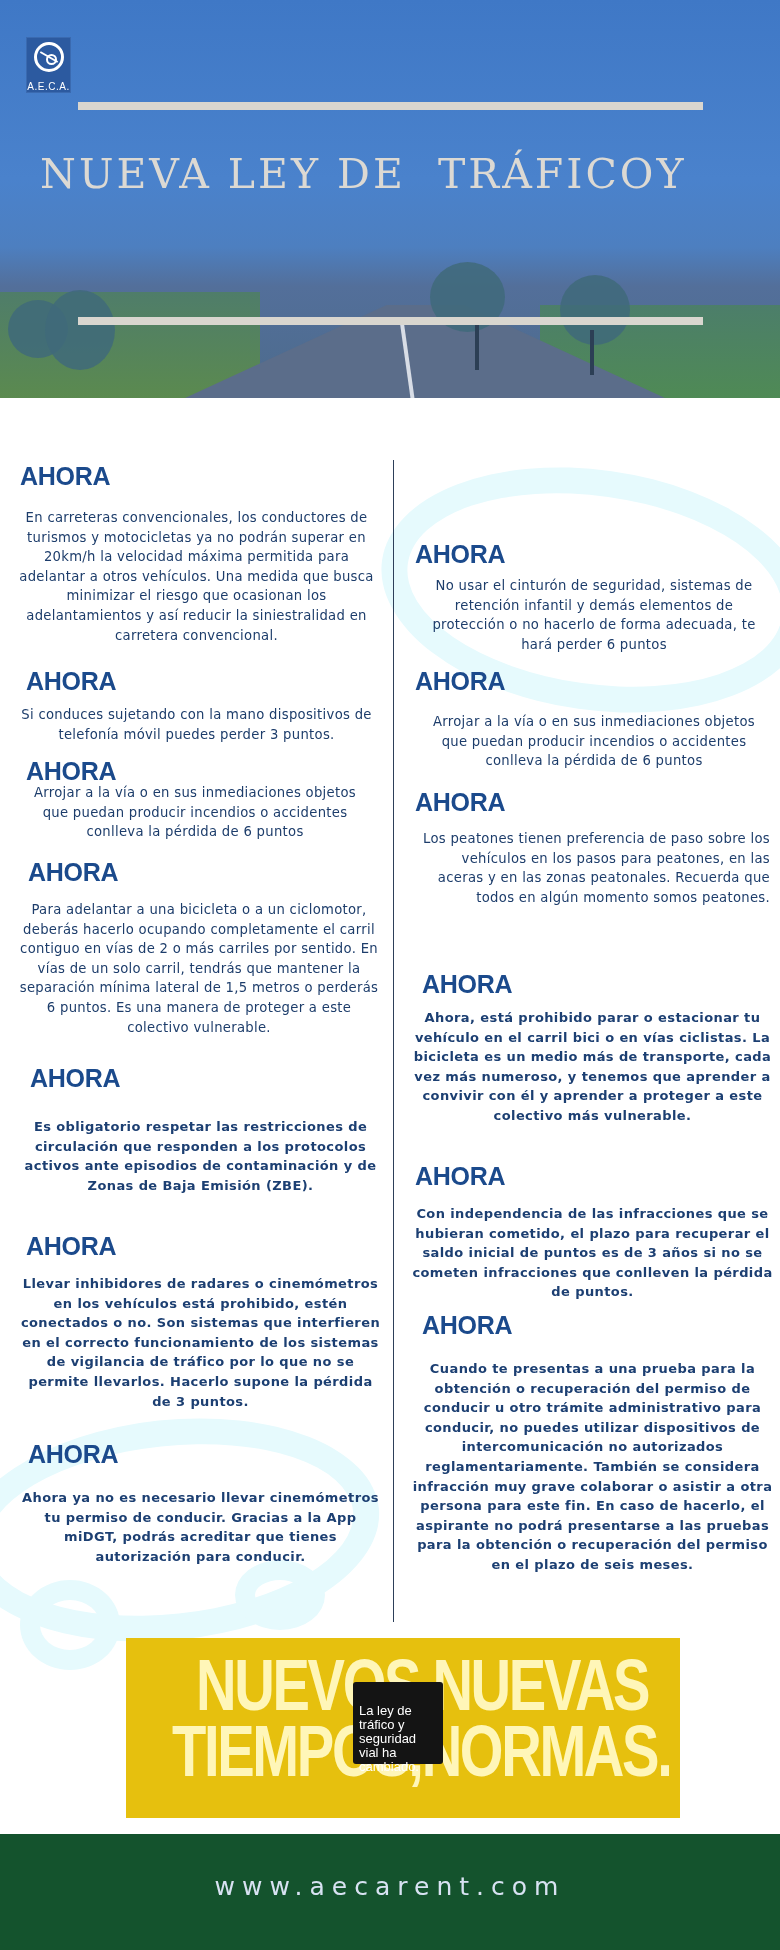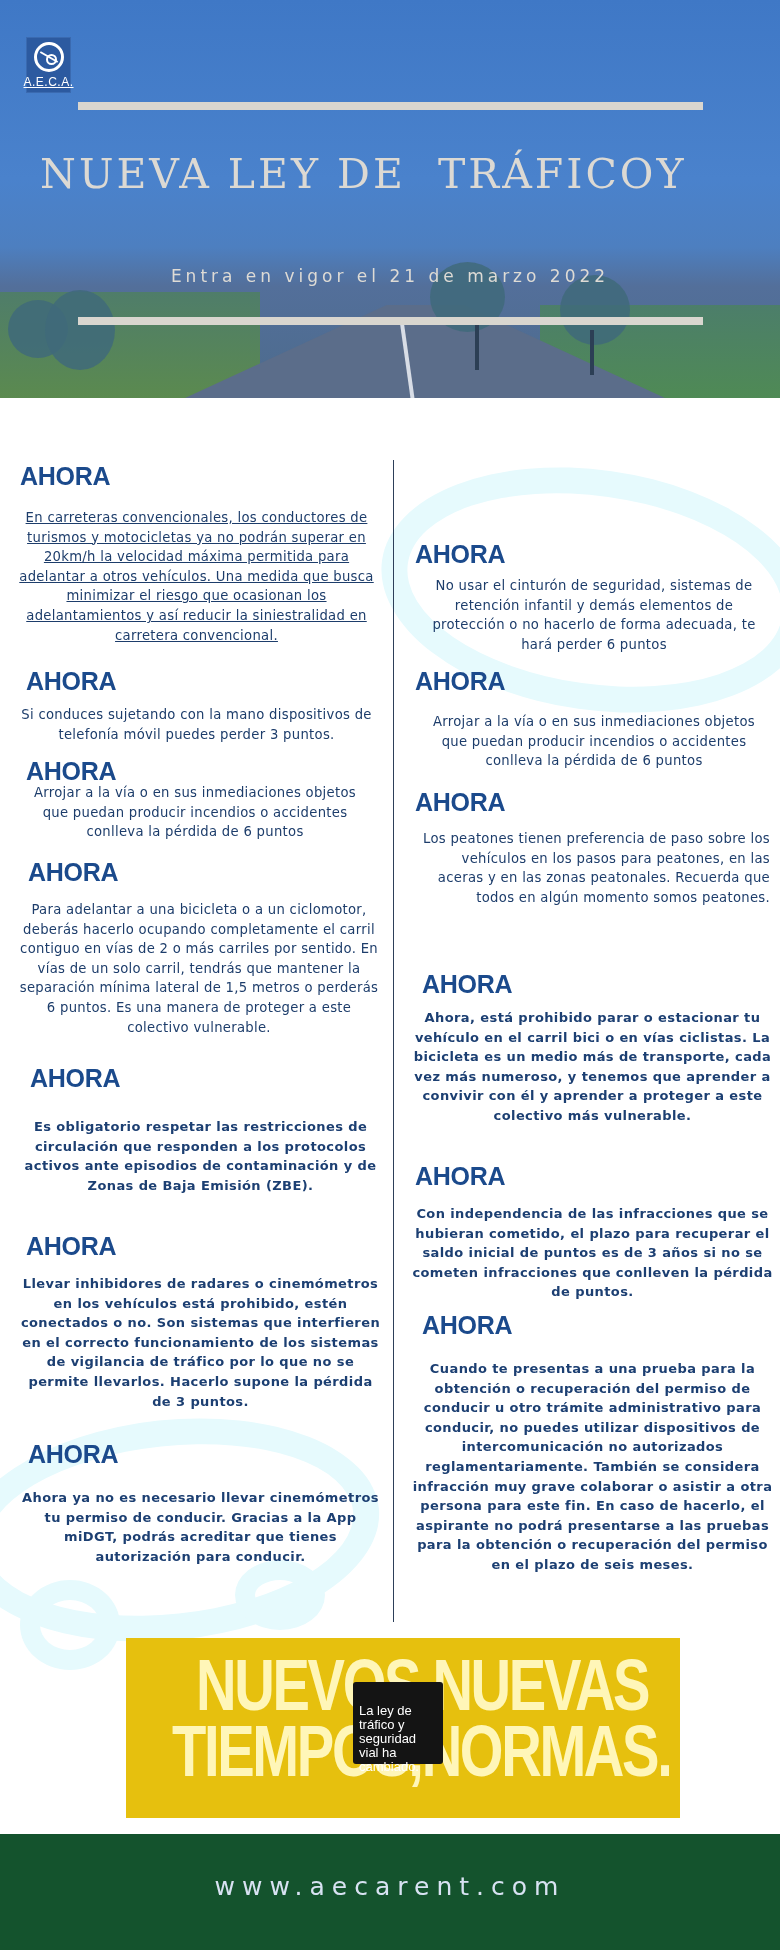--- a/index.html
+++ b/index.html
@@ -24,21 +24,21 @@
     .hero .trunk { position: absolute; width: 4px; background: #2c3f55; }
 
     .logo {
       position: absolute; left: 26px; top: 37px; width: 45px; height: 56px;
       background: #2c5aa0; border: 1px solid #3a6ab0;
       display: flex; flex-direction: column; align-items: center; padding-top: 4px;
     }
     .logo .wheel { width: 30px; height: 30px; border: 3px solid #ffffff; border-radius: 50%; position: relative; }
     .logo .wheel::before { content: ""; position: absolute; left: 9px; top: 9px; width: 7px; height: 7px; border: 2px solid #fff; border-radius: 50%; }
     .logo .wheel::after { content: ""; position: absolute; left: 2px; top: 11px; width: 20px; height: 2px; background: #fff; transform: rotate(30deg); }
-    .logo .logo-text { color: #ffffff; font-family: "Liberation Sans Narrow", "Liberation Sans", sans-serif; font-size: 12px; margin-top: 3px; letter-spacing: .5px; text-decoration: underline; }
+    .logo .logo-text { color: #ffffff; font-family: "Liberation Sans Narrow", "Liberation Sans", sans-serif; font-size: 10px; margin-top: 9px; letter-spacing: .5px; }
 
     .rule { position: absolute; left: 78px; width: 625px; height: 8px; background: #d9d6cf; }
     .title {
       position: absolute; left: 40px; width: 700px; top: 135px;
       text-align: left; color: #dcd9d3;
       font-family: "DejaVu Serif", serif; font-size: 41px; letter-spacing: 3px; line-height: 78px;
     }
     .subtitle {
       position: absolute; left: 0; width: 780px; top: 266px; text-align: center;
       color: #dedbd5; font-family: "DejaVu Sans", sans-serif; font-size: 17px; letter-spacing: 4px;
@@ -98,33 +98,32 @@
 
   <div class="logo">
     <div class="wheel"></div>
     <div class="logo-text">A.E.C.A.</div>
   </div>
 
   <div class="rule" style="top:102px;"></div>
   <div class="title">
     <div style="white-space:pre;">NUEVA LEY DE  TRÁFICOY</div>
   </div>
-  <div class="subtitle">Entra en vigor el 21 de marzo 2022</div>
   <div class="rule" style="top:317px;"></div>
 </div>
 
 <div class="bg-shape" style="left:380px;top:470px;width:430px;height:240px;transform:rotate(8deg);"></div>
 <div class="bg-shape" style="left:-40px;top:1420px;width:420px;height:220px;transform:rotate(-6deg);"></div>
 <div class="bg-shape" style="left:20px;top:1580px;width:100px;height:90px;border-width:20px;"></div>
 <div class="bg-shape" style="left:235px;top:1560px;width:90px;height:70px;border-width:20px;"></div>
 
 <div class="divider"></div>
 
 <div class="heading" style="left:20px;top:462px;">AHORA</div>
-<div class="para" style="left:14px;top:508px;width:365px;text-decoration:underline;">En carreteras convencionales, los conductores de turismos y motocicletas ya no podrán superar en 20km/h la velocidad máxima permitida para adelantar a otros vehículos. Una medida que busca minimizar el riesgo que ocasionan los adelantamientos y así reducir la siniestralidad en carretera convencional.</div>
+<div class="para" style="left:14px;top:508px;width:365px;">En carreteras convencionales, los conductores de turismos y motocicletas ya no podrán superar en 20km/h la velocidad máxima permitida para adelantar a otros vehículos. Una medida que busca minimizar el riesgo que ocasionan los adelantamientos y así reducir la siniestralidad en carretera convencional.</div>
 
 <div class="heading" style="left:26px;top:667px;">AHORA</div>
 <div class="para" style="left:14px;top:705px;width:365px;">Si conduces sujetando con la mano dispositivos de telefonía móvil puedes perder 3 puntos.</div>
 
 <div class="heading" style="left:26px;top:757px;">AHORA</div>
 <div class="para" style="left:20px;top:783px;width:350px;">Arrojar a la vía o en sus inmediaciones objetos que puedan producir incendios o accidentes conlleva la pérdida de 6 puntos</div>
 
 <div class="heading" style="left:28px;top:858px;">AHORA</div>
 <div class="para" style="left:14px;top:900px;width:370px;">Para adelantar a una bicicleta o a un ciclomotor, deberás hacerlo ocupando completamente el carril contiguo en vías de 2 o más carriles por sentido. En vías de un solo carril, tendrás que mantener la separación mínima lateral de 1,5 metros o perderás 6 puntos.  Es una manera de proteger a este colectivo vulnerable.</div>
 

